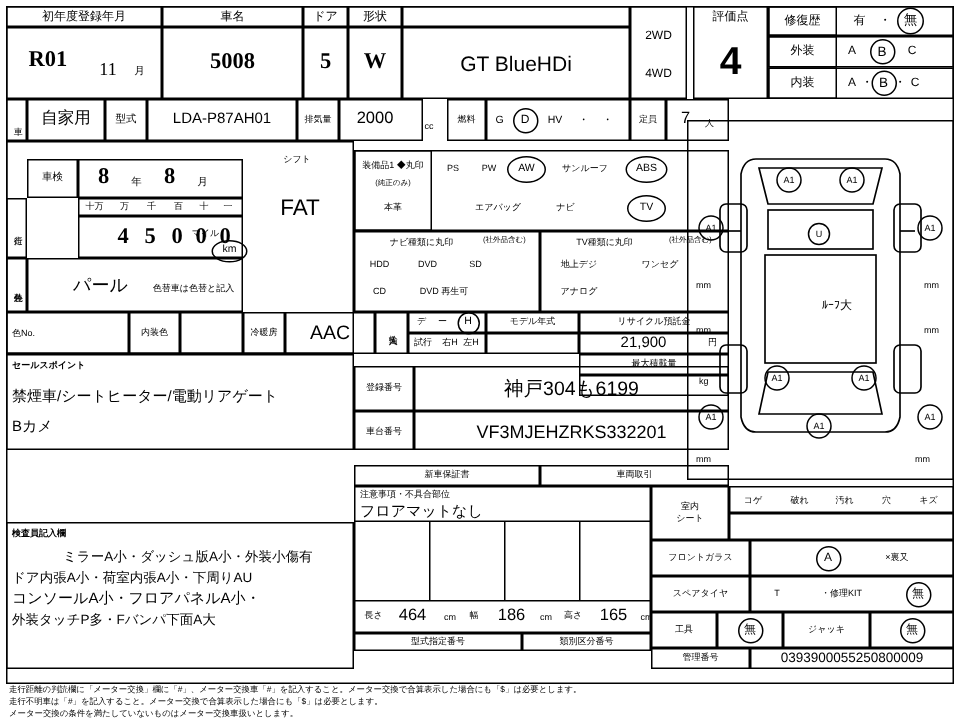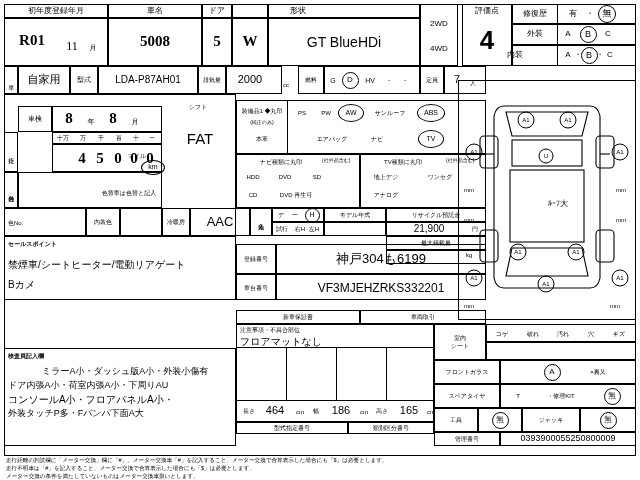--- a/index.html
+++ b/index.html
@@ -29,21 +29,21 @@
   <div class="bx" style="left:4px;top:4px;width:104px;height:14px;"></div>
   <div class="lbl ctr" style="left:4px;top:5px;width:104px;height:12px;">初年度登録年月</div>
 
   <div class="bx" style="left:108px;top:4px;width:94px;height:14px;"></div>
   <div class="lbl ctr" style="left:108px;top:5px;width:94px;height:12px;">車名</div>
 
   <div class="bx" style="left:202px;top:4px;width:30px;height:14px;"></div>
   <div class="lbl ctr" style="left:202px;top:5px;width:30px;height:12px;">ドア</div>
 
   <div class="bx" style="left:232px;top:4px;width:36px;height:14px;"></div>
-  <div class="lbl ctr" style="left:232px;top:5px;width:36px;height:12px;margin-left:48px;">形状</div>
+  <div class="lbl ctr" style="left:232px;top:5px;width:36px;height:12px;">形状</div>
 
   <div class="bx" style="left:268px;top:4px;width:152px;height:14px;"></div>
 
   <div class="bx" style="left:420px;top:4px;width:38px;height:62px;"></div>
   <div class="lbl ctr" style="left:420px;top:19px;width:38px;height:10px;">2WD</div>
   <div class="lbl ctr" style="left:420px;top:44px;width:38px;height:10px;">4WD</div>
 
   <div class="bx" style="left:4px;top:18px;width:104px;height:48px;"></div>
   <div class="lbl ctr big hand" style="left:6px;top:32px;width:52px;height:18px;">R01</div>
   <div class="lbl ctr mid hand" style="left:60px;top:38px;width:24px;height:16px;">11</div>
@@ -78,21 +78,21 @@
   <div class="bx" style="left:512px;top:24px;width:46px;height:21px;"></div>
   <div class="lbl ctr" style="left:512px;top:29px;width:46px;height:11px;">外装</div>
   <div class="lbl ctr" style="left:560px;top:29px;width:16px;height:11px;">A</div>
   <div class="lbl ctr" style="left:578px;top:26px;width:20px;height:17px;">
     <span class="circ" style="width:15px;height:15px;font-size:9px;">B</span>
   </div>
   <div class="lbl ctr" style="left:600px;top:29px;width:16px;height:11px;">C</div>
 
   <div class="bx" style="left:512px;top:45px;width:124px;height:21px;"></div>
   <div class="bx" style="left:512px;top:45px;width:46px;height:21px;"></div>
-  <div class="lbl ctr" style="left:492px;top:50px;width:46px;height:11px;">内装</div>
+  <div class="lbl ctr" style="left:512px;top:50px;width:46px;height:11px;">内装</div>
   <div class="lbl ctr" style="left:560px;top:50px;width:16px;height:11px;">A</div>
   <div class="lbl ctr" style="left:574px;top:50px;width:8px;height:11px;">・</div>
   <div class="lbl ctr" style="left:580px;top:47px;width:18px;height:17px;">
     <span class="circ" style="width:15px;height:15px;font-size:9px;">B</span>
   </div>
   <div class="lbl ctr" style="left:596px;top:50px;width:8px;height:11px;">・</div>
   <div class="lbl ctr" style="left:602px;top:50px;width:16px;height:11px;">C</div>
 
   <div class="bx" style="left:4px;top:66px;width:14px;height:28px;"></div>
   <div class="lbl ctr vert xs" style="left:4px;top:70px;width:14px;height:20px;">車</div>
@@ -162,20 +162,21 @@
   <div class="lbl ctr big hand" style="left:140px;top:150px;width:20px;height:18px;">0</div>
 
   <div class="lbl ctr xs" style="left:124px;top:152px;width:26px;height:9px;">マイル</div>
   <div class="lbl ctr" style="left:140px;top:160px;width:26px;height:14px;">
     <span class="ell" style="width:22px;height:13px;font-size:7px;">km</span>
   </div>
 
   <div class="bx" style="left:4px;top:172px;width:14px;height:36px;"></div>
   <div class="lbl ctr vert xs" style="left:4px;top:178px;width:14px;height:26px;">外装色</div>
   <div class="bx" style="left:18px;top:172px;width:144px;height:36px;"></div>
+  <div class="lbl ctr" style="left:22px;top:182px;width:90px;height:16px;font-size:12px;">パール</div>
   <div class="lbl ctr xs" style="left:96px;top:188px;width:66px;height:10px;">色替車は色替と記入</div>
 
   <div class="bx" style="left:4px;top:208px;width:82px;height:28px;"></div>
   <div class="lbl lft xs" style="left:8px;top:218px;width:40px;height:10px;">色No.</div>
 
   <div class="bx" style="left:86px;top:208px;width:34px;height:28px;"></div>
   <div class="lbl ctr xs" style="left:86px;top:217px;width:34px;height:11px;">内装色</div>
   <div class="bx" style="left:120px;top:208px;width:42px;height:28px;"></div>
   <div class="lbl ctr" style="left:120px;top:215px;width:42px;height:14px;"></div>
 

